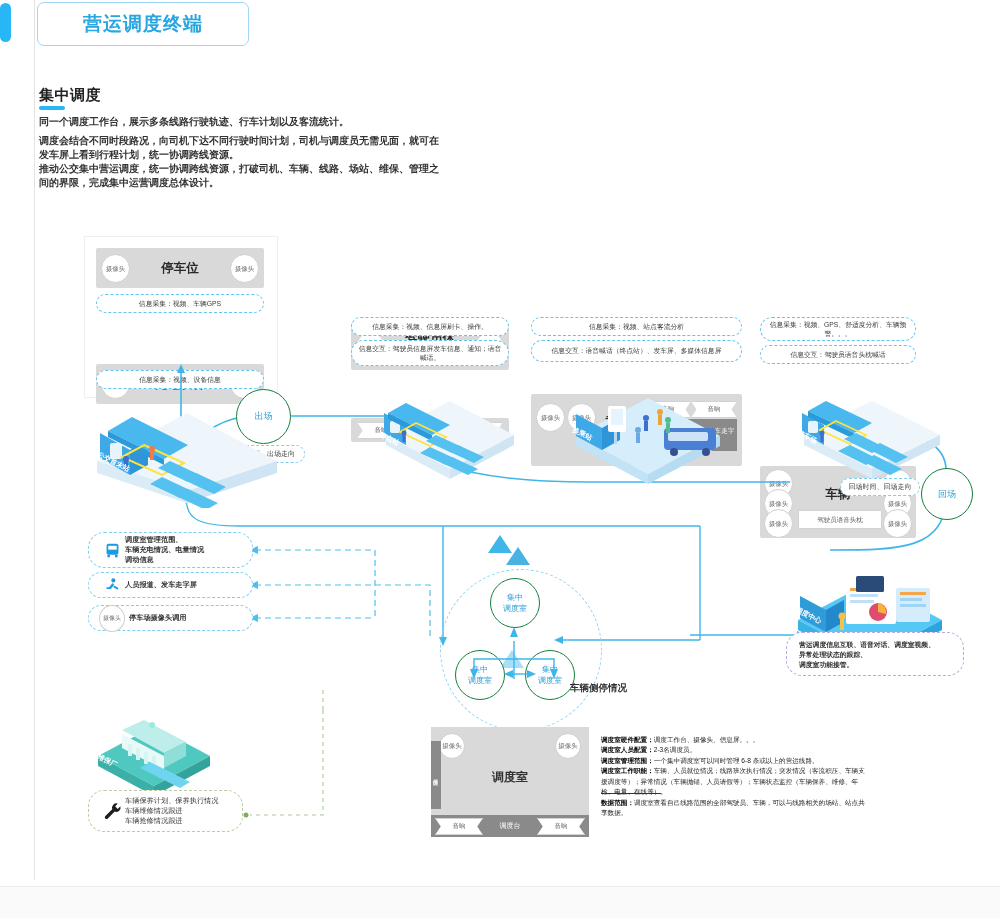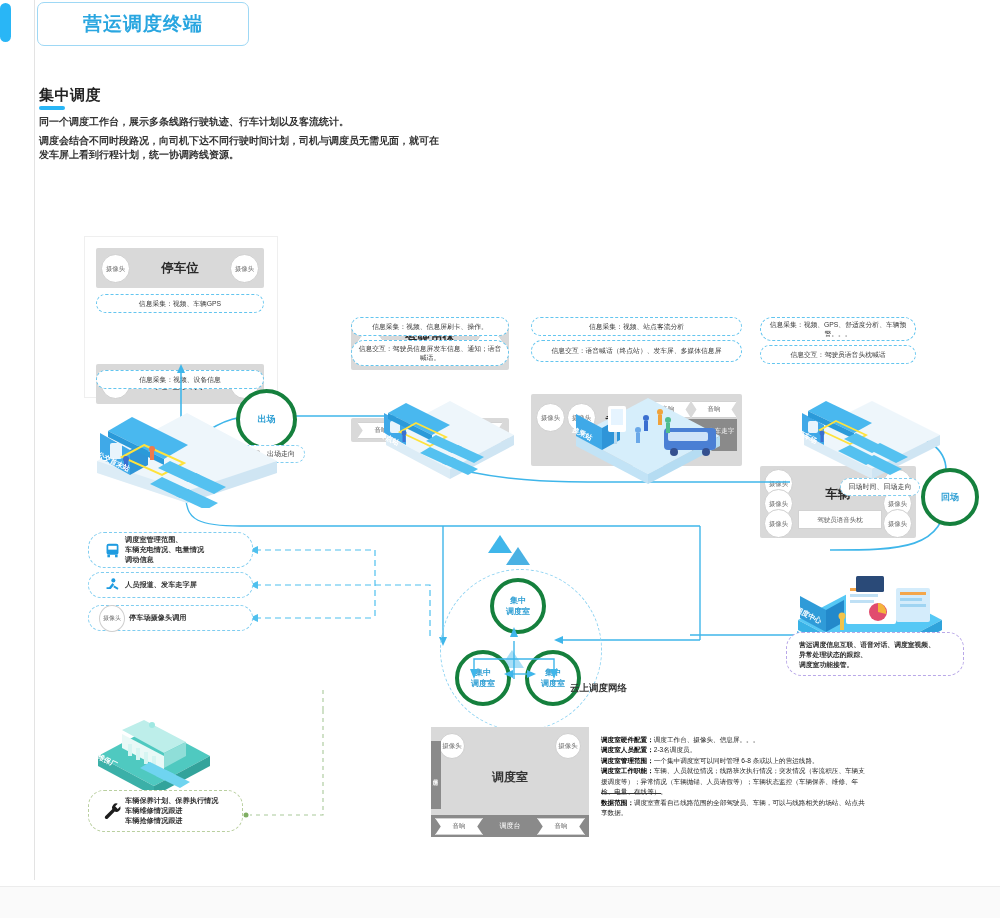--- a/index.html
+++ b/index.html
@@ -53,22 +53,22 @@
   }
   .note{
     position:absolute;border:1px dashed #63c5ef;border-radius:13px;background:#fff;
     color:#3a3a3a;font-size:6.8px;display:flex;align-items:center;justify-content:center;
     text-align:center;line-height:9.5px;padding:2px 6px;box-sizing:border-box;
   }
   .panel-box{position:absolute;border:1px solid #efefef;background:#fff;}
 
   
   .hub{
-    position:absolute;border-radius:50%;border:4px solid #15803d;background:#fff;
-    color:#2e9fd4;font-size:9px;font-weight:bold;display:flex;align-items:center;justify-content:center;
+    position:absolute;border-radius:50%;border:1px solid #15803d;background:#fff;
+    color:#2e9fd4;font-size:9px;font-weight:normal;display:flex;align-items:center;justify-content:center;
     text-align:center;line-height:11px;
   }
   .dashnote{
     position:absolute;border:1px dashed #7fcdf0;border-radius:10px;background:#fff;
     color:#444;font-size:7px;display:flex;align-items:center;justify-content:center;padding:2px 7px;box-sizing:border-box;
   }
   
   .chip{
     position:absolute;border:1px dashed #7fcdf0;border-radius:16px;background:#fff;
     display:flex;align-items:center;padding:4px 10px;box-sizing:border-box;
@@ -110,20 +110,21 @@
   <div class="rail-line"></div>
 
   <div class="title-chip">
     <span>营运调度终端</span>
   </div>
 
   <div class="sec-title">集中调度</div>
   <div class="sec-underline"></div>
   <div class="para p1">同一个调度工作台，展示多条线路行驶轨迹、行车计划以及客流统计。</div>
   <div class="para p2">调度会结合不同时段路况，向司机下达不同行驶时间计划，司机与调度员无需见面，就可在发车屏上看到行程计划，统一协调跨线资源。</div>
+  <div class="para p3">推动公交集中营运调度，统一协调跨线资源，打破司机、车辆、线路、场站、维保、管理之间的界限，完成集中运营调度总体设计。</div>
 
   <div class="canvas">
 
     <div class="panel-box" style="left:84px;top:16px;width:192px;height:160px;"></div>
 
     <div class="dev-head" style="left:96px;top:28px;width:168px;height:40px;justify-content:center;">
       <div class="dev-title">停车位</div>
       <div class="cam" style="left:5px;top:6px;">摄像头</div>
       <div class="cam" style="right:5px;top:6px;">摄像头</div>
     </div>
@@ -375,21 +376,21 @@
     <svg style="position:absolute;left:440px;top:349px;width:160px;height:160px;">
       <path d="M74,110 L74,72" stroke="#3fb6ea" stroke-width="1.4" fill="none"></path>
       <polygon points="74,58 70,68 78,68" fill="#3fb6ea"></polygon>
       <path d="M34,104 L34,90 L114,90 L114,104" stroke="#3fb6ea" stroke-width="1.4" fill="none"></path>
       <polygon points="34,110 30,100 38,100" fill="#3fb6ea"></polygon>
       <polygon points="114,110 110,100 118,100" fill="#3fb6ea"></polygon>
       <path d="M70,105 L90,105" stroke="#3fb6ea" stroke-width="1.4" fill="none"></path>
       <polygon points="64,105 73,101 73,109" fill="#3fb6ea"></polygon>
       <polygon points="96,105 87,101 87,109" fill="#3fb6ea"></polygon>
     </svg>
-    <div class="cloudlabel" style="left:570px;top:462px;">云上调度网络</div>
+    <div class="cloudlabel" style="left:570px;top:462px;">车辆侧停情况</div>
 
     <svg class="iso" style="left:790px;top:352px;" width="160" height="95">
       <polygon points="80,10 152,48 80,86 8,48" fill="#56c8f5"></polygon>
       <polygon points="8,48 8,58 80,96 80,86" fill="#39b2e6"></polygon>
       <polygon points="80,86 80,96 152,58 152,48" fill="#2fa3db"></polygon>
       <polygon points="10,24 36,38 36,60 10,46" fill="#2f9bd8"></polygon>
       <polygon points="36,38 54,28 54,50 36,60" fill="#2389cb"></polygon>
       <rect x="56" y="12" width="50" height="40" rx="2" fill="#fff"></rect>
       <rect x="106" y="16" width="34" height="34" rx="2" fill="#d4ecfb"></rect>
       <rect x="60" y="16" width="20" height="3" fill="#f4a64a"></rect>
@@ -432,21 +433,21 @@
       <circle cx="60" cy="5" r="3" fill="#9fe8e2"></circle>
     </svg>
     <div class="isolabel" style="left:100px;top:532px;">维保厂</div>
 
     <div class="chip" style="left:88px;top:570px;width:155px;height:42px;border-color:#b9cf9f;">
       <div class="chip-ico">
         <svg width="21" height="21" viewBox="0 0 24 24">
             <path d="M18 3a5 5 0 0 0-6.3 6.3L3.6 17.4a2 2 0 0 0 2.8 2.8l8.1-8.1A5 5 0 0 0 21 6l-3 3-3-3 3-3z" fill="#1d1d1d"></path>
           </svg>
       </div>
-      <div class="chip-txt" style="font-weight:bold;">
+      <div class="chip-txt" style="font-weight:normal;">
         <span>车辆保养计划、保养执行情况</span><br>
         <span>车辆维修情况跟进</span><br>
         <span>车辆抢修情况跟进</span>
       </div>
     </div>
 
     <div class="room" style="left:431px;top:507px;width:158px;height:110px;">
       <div class="cam" style="left:8px;top:6px;width:24px;height:24px;">摄像头</div>
       <div class="cam" style="right:8px;top:6px;width:24px;height:24px;">摄像头</div>
       <div class="screenbar" style="left:0px;top:14px;width:10px;height:68px;background:#8a8a8a;writing-mode:vertical-rl;font-size:5.5px;">信息屏</div>

